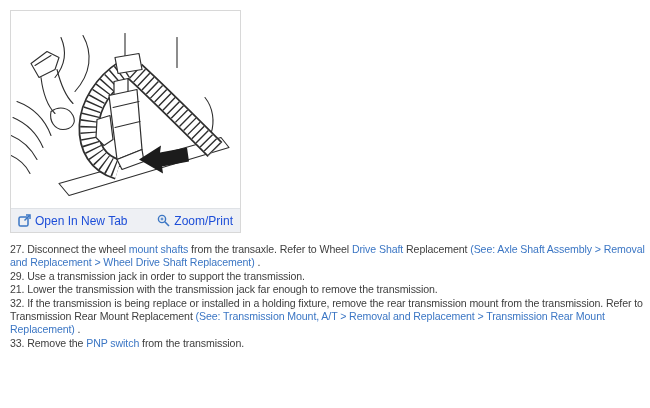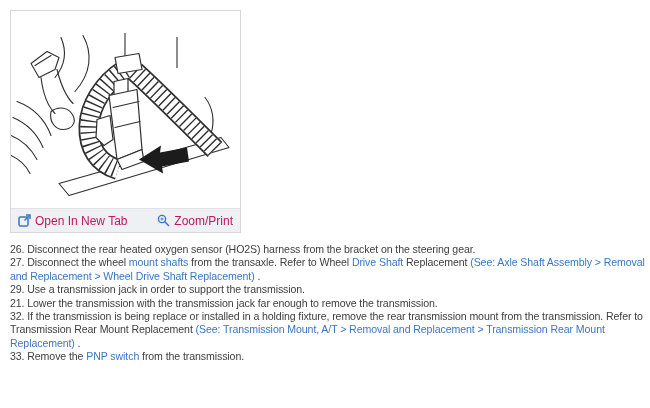--- a/index.html
+++ b/index.html
@@ -20,21 +20,21 @@
   .figure-image svg { width:100%; height:100%; display:block; }
 
   .figure-toolbar {
     position:absolute; left:0; right:0; bottom:0; height:24px;
     box-sizing:border-box; padding:0 7px;
     background:#eef0f4; border-top:1px solid #dfe2e6;
     display:flex; align-items:center; justify-content:space-between;
   }
   .tool-link {
     display:inline-flex; align-items:center; gap:4px;
-    color:#be185d; font-size:12px; line-height:1; text-decoration:none; cursor:pointer;
+    color:#1d4ed8; font-size:12px; line-height:1; text-decoration:none; cursor:pointer;
     white-space:nowrap;
   }
   .tool-link svg { display:block; }
 
   
   .steps {
     position:absolute; left:10px; top:243px; width:637px;
     font-size:10.6px; line-height:13.4px; color:#3e3e3e; letter-spacing:-0.1px;
   }
   .step { margin:0; }
@@ -115,21 +115,20 @@
           <circle cx="5" cy="5" r="3.6" fill="none" stroke="#3b76c4" stroke-width="1.4"></circle>
           <path d="M5,3.6 L5,6.4 M3.6,5 L6.4,5" stroke="#3b76c4" stroke-width="1"></path>
           <path d="M7.8,7.8 L12,12" stroke="#3b76c4" stroke-width="1.6"></path>
         </svg>
         <span>Zoom/Print</span>
       </a>
     </div>
   </figure>
 
   <div class="steps" id="steps">
-      <div class="step"><span>26. Disconnect the rear heated oxygen sensor (HO2S) harness from the bracket on the steering gear.</span></div>
       <div class="step"><span>27. Disconnect the wheel </span><a class="doc-link">mount shafts</a><span> from the transaxle. Refer to Wheel </span><a class="doc-link">Drive Shaft</a><span> Replacement </span><a class="doc-link">(See: Axle Shaft Assembly &gt; Removal and Replacement &gt; Wheel Drive Shaft Replacement)</a><span> .</span></div>
       <div class="step"><span>29. Use a transmission jack in order to support the transmission.</span></div>
       <div class="step"><span>21. Lower the transmission with the transmission jack far enough to remove the transmission.</span></div>
       <div class="step"><span>32. If the transmission is being replace or installed in a holding fixture, remove the rear transmission mount from the transmission. Refer to Transmission Rear Mount Replacement </span><a class="doc-link">(See: Transmission Mount, A/T &gt; Removal and Replacement &gt; Transmission Rear Mount Replacement)</a><span> .</span></div>
       <div class="step"><span>33. Remove the </span><a class="doc-link">PNP switch</a><span> from the transmission.</span></div>
     </div>
 
 </div>
 
 </body></html>

